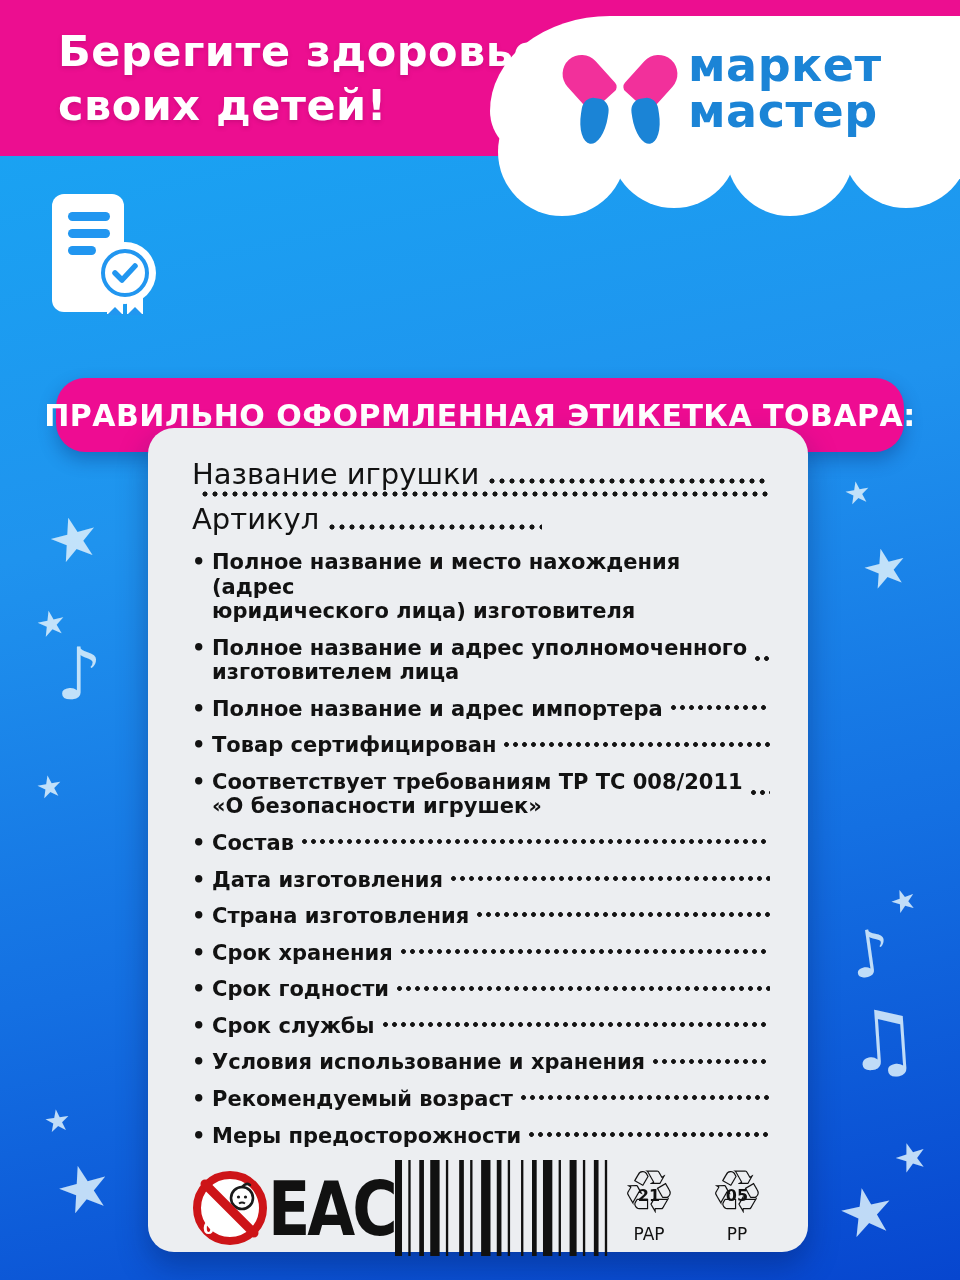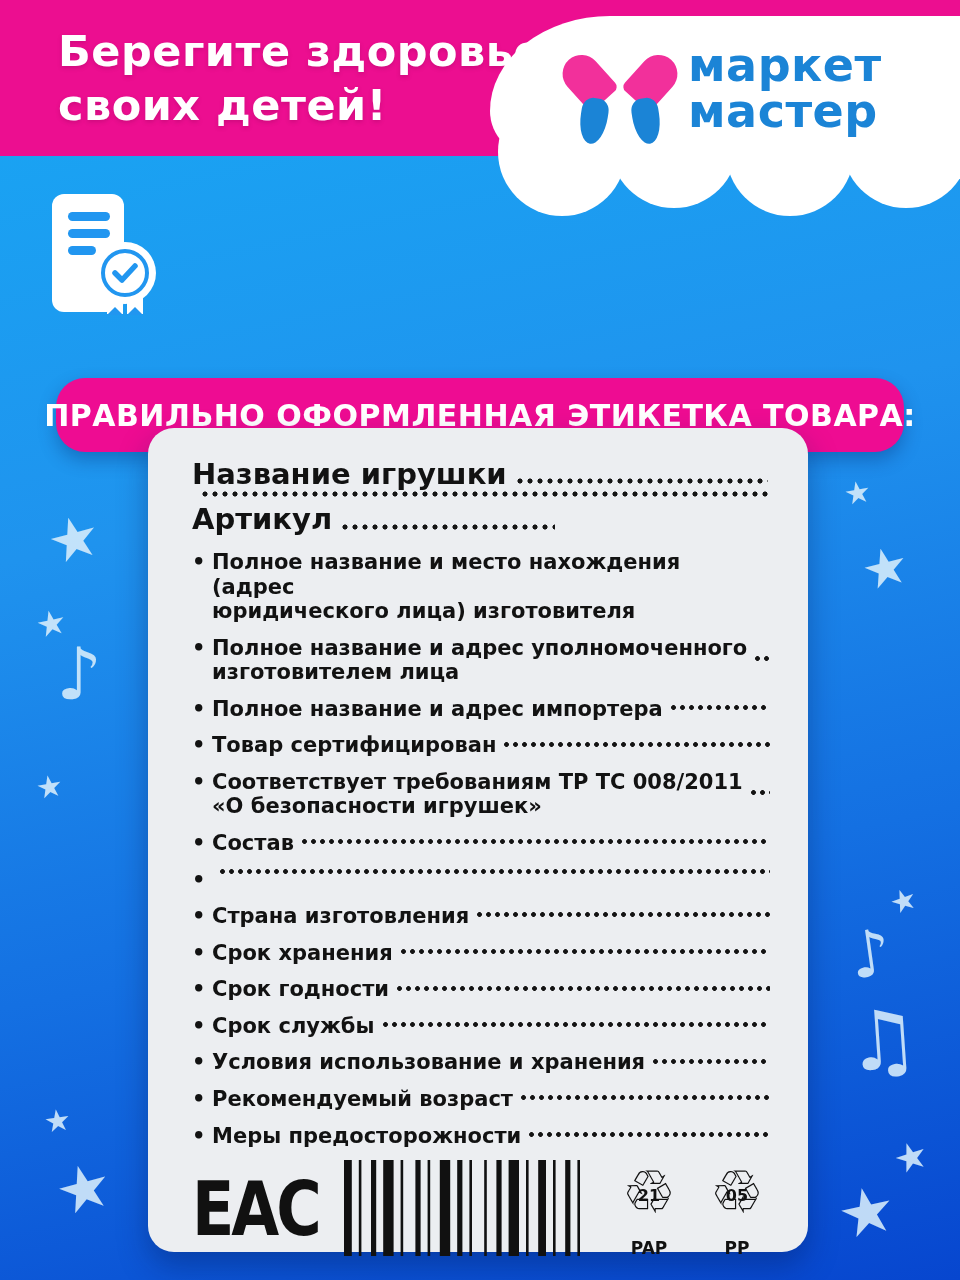--- a/index.html
+++ b/index.html
@@ -51,39 +51,39 @@
     position:absolute;left:56px;top:350px;width:848px;height:74px;background:#ee0c92;border-radius:29px;
     display:flex;align-items:center;justify-content:center;color:#fff;font-size:30px;font-weight:800;
     letter-spacing:.5px;box-shadow:0 8px 18px rgba(0,25,90,.3);white-space:nowrap;margin-top:28px;
   }
   
   .card{
     position:absolute;left:148px;top:428px;width:660px;height:824px;background:#eceef1;border-radius:26px;
     box-sizing:border-box;padding:30px 38px 24px 44px;display:flex;flex-direction:column;
     box-shadow:0 14px 30px rgba(0,20,80,.35);color:#121212;
   }
-  .title-row{display:flex;align-items:flex-end;font-size:29px;font-weight:700;line-height:1.12;}
+  .title-row{display:flex;align-items:flex-end;font-size:29px;font-weight:400;line-height:1.12;}
   .title-label{white-space:nowrap;}
   .leader{flex:1 1 auto;height:8px;margin:0 2px 5px 8px;background-image:radial-gradient(circle,#141414 2.3px,transparent 2.8px);background-size:10px 8px;background-repeat:repeat-x;background-position:left center;}
   .leader.short{flex:0 0 215px;}
   .bullets{margin-top:14px;display:flex;flex-direction:column;}
   .bullet-row{display:flex;align-items:flex-start;margin-bottom:12px;font-size:21px;font-weight:700;line-height:1.17;}
   .bullet-dot{flex:0 0 20px;font-size:21px;}
   .bullet-body{flex:1 1 auto;display:flex;align-items:center;min-width:0;}
   .bullet-text{white-space:pre-line;}
   .bullet-body .leader{height:7px;margin:0 0 3px 6px;background-image:radial-gradient(circle,#141414 2.1px,transparent 2.6px);background-size:9px 7px;}
   
   .marks{margin-top:auto;display:flex;align-items:center;justify-content:space-between;height:100px;}
   .age-mark{position:relative;width:76px;height:76px;}
   .eac{font-size:62px;font-weight:800;letter-spacing:-3px;transform:scaleY(1.22);color:#111;font-family:"DejaVu Sans",sans-serif;}
   .barcode{width:246px;height:96px;}
   .recycle{position:relative;width:66px;height:96px;text-align:center;color:#111;}
   .recycle-glyph{font-size:60px;line-height:64px;display:block;}
   .recycle-code{position:absolute;top:26px;left:0;width:66px;text-align:center;font-size:16px;font-weight:800;}
-  .recycle-material{display:block;font-size:17px;font-weight:700;margin-top:14px;}
+  .recycle-material{display:block;font-size:17px;font-weight:400;margin-top:0;}
   
   .decor{position:absolute;color:#d9eefc;opacity:.88;line-height:1;user-select:none;text-shadow:none;}
 </style>
 </head>
 <body>
 
 <div class="poster">
 
   <div class="header-band"></div>
   <div class="header-title">Берегите здоровье
@@ -189,20 +189,21 @@
         <div class="bullet-row">
           <span class="bullet-dot">•</span>
           <span class="bullet-body">
             <span class="bullet-text">Состав</span>
             <span class="leader"></span>
           </span>
         </div>
         <div class="bullet-row">
           <span class="bullet-dot">•</span>
           <span class="bullet-body">
+            <span class="bullet-text">Дата изготовления</span>
             <span class="leader"></span>
           </span>
         </div>
         <div class="bullet-row">
           <span class="bullet-dot">•</span>
           <span class="bullet-body">
             <span class="bullet-text">Страна изготовления</span>
             <span class="leader"></span>
           </span>
         </div>
@@ -245,20 +246,32 @@
           <span class="bullet-dot">•</span>
           <span class="bullet-body">
             <span class="bullet-text">Меры предосторожности</span>
             <span class="leader"></span>
           </span>
         </div>
       </div>
 
     <div class="marks">
 
+      <div class="age-mark">
+        <svg width="76" height="76" viewBox="0 0 76 76">
+          <circle cx="38" cy="38" r="33" fill="#ffffff" stroke="#cd1418" stroke-width="8"></circle>
+          <circle cx="50" cy="28" r="11" fill="none" stroke="#1a1a1a" stroke-width="2.6"></circle>
+          <path d="M50 17 q4 -5 8 -2" fill="none" stroke="#1a1a1a" stroke-width="2.4" stroke-linecap="round"></path>
+          <circle cx="46.5" cy="27" r="1.6" fill="#1a1a1a"></circle>
+          <circle cx="53.5" cy="27" r="1.6" fill="#1a1a1a"></circle>
+          <path d="M47 33.5 q3 -2 6 0" fill="none" stroke="#1a1a1a" stroke-width="2"></path>
+          <line x1="13" y1="14" x2="62" y2="63" stroke="#cd1418" stroke-width="9" stroke-linecap="round"></line>
+          <text x="11" y="64" font-size="16" font-weight="bold" fill="#ffffff" font-family="DejaVu Sans, sans-serif">0-3</text>
+        </svg>
+      </div>
 
       <div class="eac">ЕАС</div>
 
       <svg class="barcode" viewBox="0 0 246 96" preserveAspectRatio="none">
           <rect x="0" y="0" width="7.800000000000001" height="96" fill="#111"></rect>
           <rect x="14.8" y="0" width="2.6" height="96" fill="#111"></rect>
           <rect x="27" y="0" width="5.2" height="96" fill="#111"></rect>
           <rect x="39.2" y="0" width="10.4" height="96" fill="#111"></rect>
           <rect x="56.60000000000001" y="0" width="2.6" height="96" fill="#111"></rect>
           <rect x="71.4" y="0" width="5.2" height="96" fill="#111"></rect>

